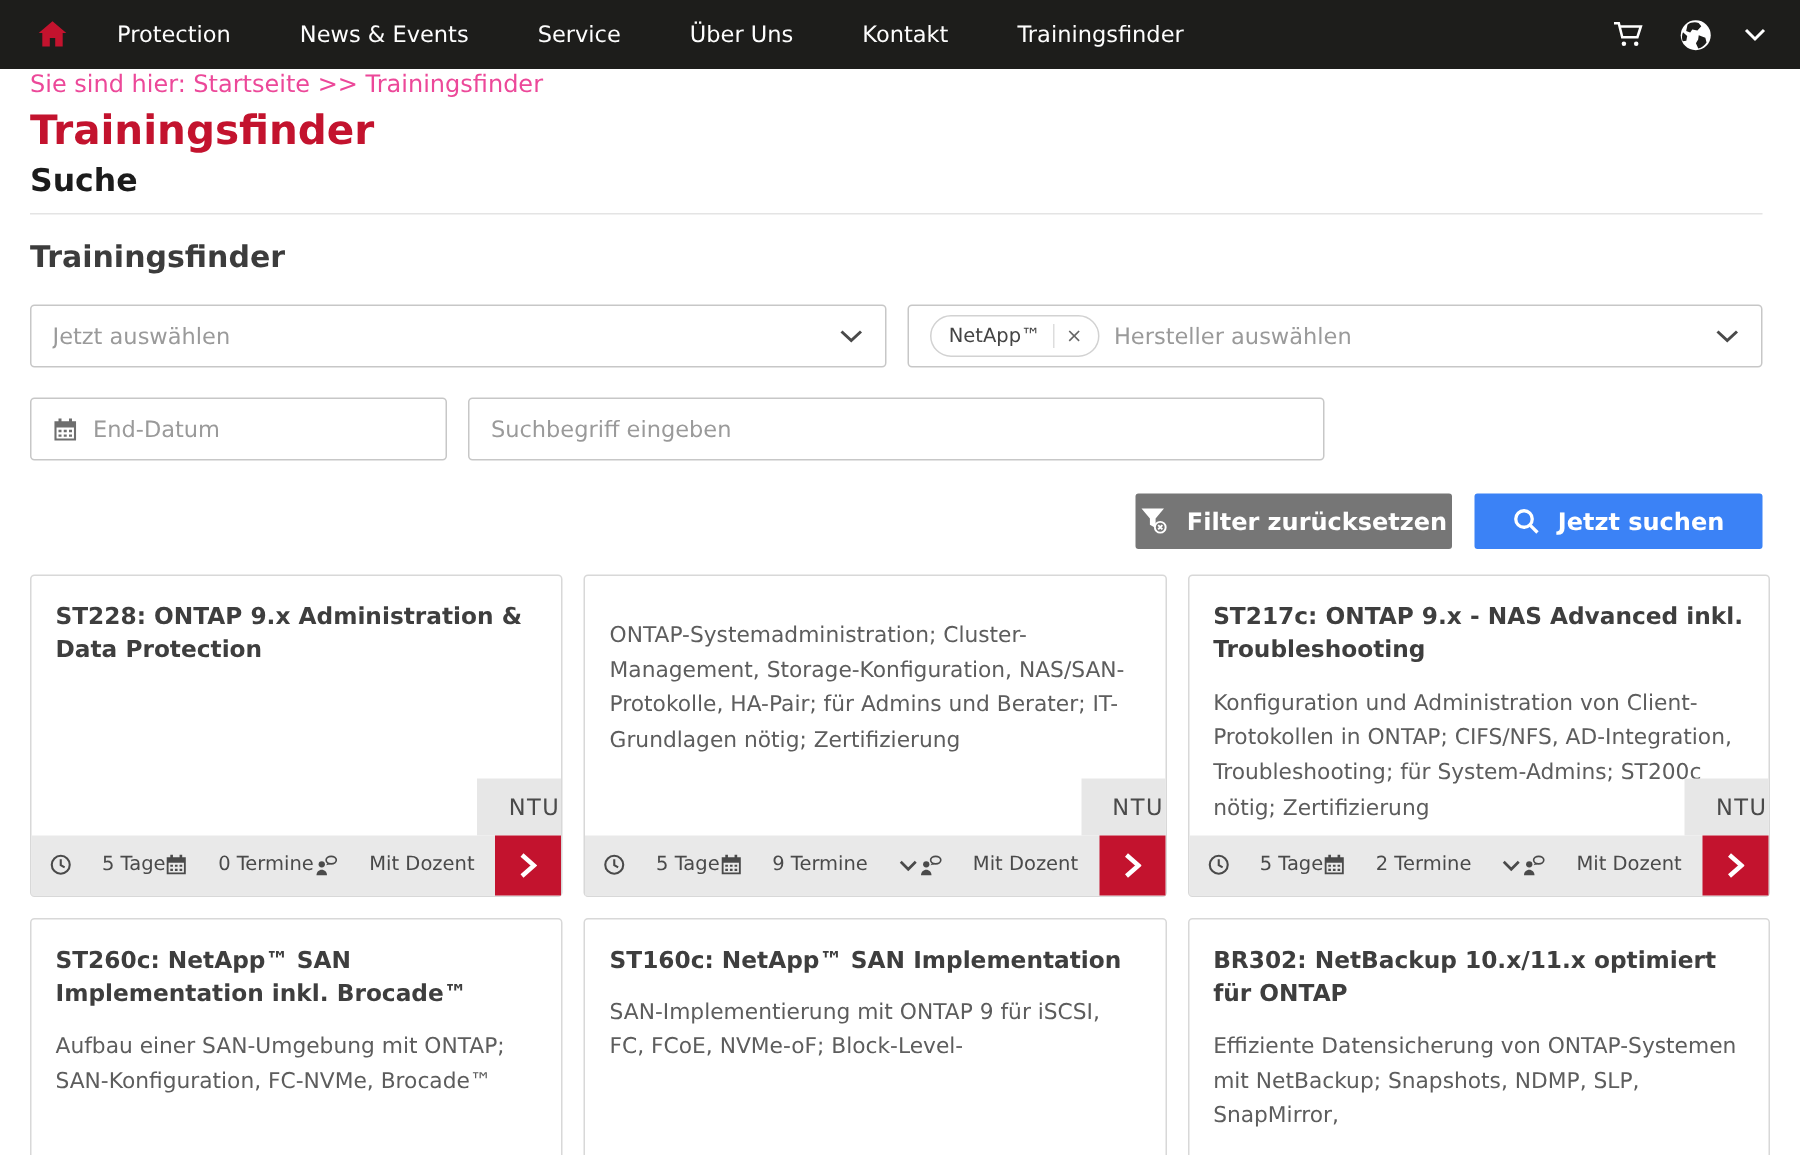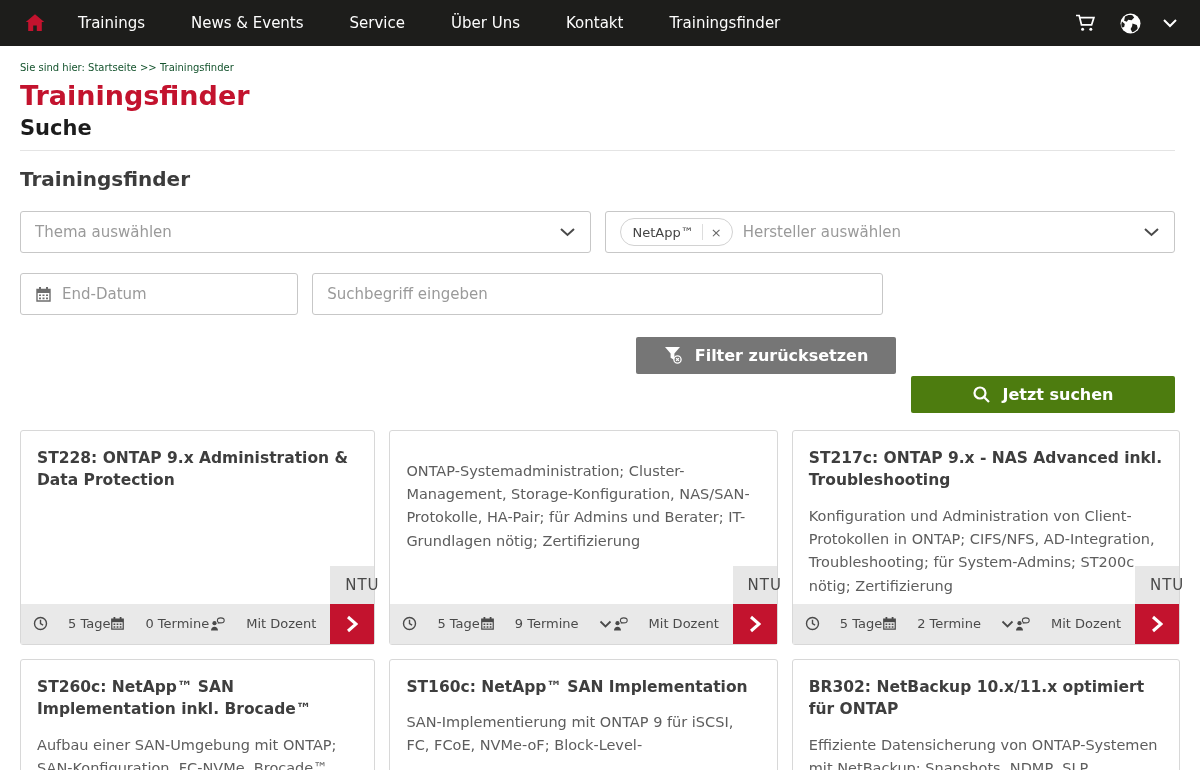--- a/index.html
+++ b/index.html
@@ -9,21 +9,21 @@
   
   .topnav { height:46px; background:#1d1d1b; display:flex; align-items:center; padding:0 22px; }
   .home-btn { width:26px; height:26px; display:flex; align-items:center; justify-content:center; cursor:pointer; }
   .nav-items { display:flex; align-items:center; margin-left:30px; gap:46px; }
   .nav-link { color:#fdfdfd; font-size:15px; cursor:pointer; white-space:nowrap; }
   .nav-right { margin-left:auto; display:flex; align-items:center; gap:20px; }
   .nav-icon { display:flex; align-items:center; cursor:pointer; }
 
   
   .content { padding:0 25px 0 20px; }
-  .breadcrumb { margin-top:16px; font-size:10px; color:#14532d; }
+  .breadcrumb { margin-top:0; font-size:16px; color:#ec4899; }
   .breadcrumb .bc-link { cursor:pointer; }
   .page-title { margin-top:7px; font-size:27px; font-weight:700; color:#c3132e; }
   .page-subtitle { margin-top:5px; font-size:21px; font-weight:700; color:#1c1c1c; }
   .rule { border:none; border-top:1px solid #e4e4e4; margin-top:10px; }
 
   
   .section-heading { margin-top:16px; font-size:20px; font-weight:700; color:#3c3c3c; }
   .form-grid { display:grid; grid-template-columns:repeat(4,1fr); gap:20px 14px; margin-top:20px; }
   .span2 { grid-column:span 2; }
   .field { position:relative; height:42px; border:1px solid #c7c7c7; border-radius:3px;
@@ -36,55 +36,55 @@
   .tag-pill { display:flex; align-items:center; border:1px solid #d2d2d2; border-radius:999px;
     height:28px; padding:0 10px 0 12px; gap:8px; background:#fff; flex:0 0 auto; }
   .tag-pill .tag-label { font-size:13px; color:#444; white-space:nowrap; }
   .tag-pill .tag-sep { width:1px; height:16px; background:#ddd; }
   .tag-pill .tag-close { font-size:13px; color:#666; cursor:pointer; line-height:1; }
 
   .actions { display:flex; justify-content:flex-end; gap:15px; margin-top:22px; }
   .btn { height:37px; display:flex; align-items:center; justify-content:center; gap:11px;
     border:none; border-radius:2px; color:#fff; font-size:16px; font-weight:700;
     font-family:inherit; cursor:pointer; }
-  .btn-gray { background:#767676; width:260px; }
-  .btn-red  { background:#4d7c0f; width:264px;margin-top:39px; }
+  .btn-gray { background:#767676; width:211px; }
+  .btn-red  { background:#3b82f6; width:192px; }
 
   
   .results-heading { margin-top:26px; font-size:20px; font-weight:700; color:#3c3c3c; }
   .cards-grid { display:grid; grid-template-columns:repeat(3,1fr); gap:14px; margin-top:17px; }
   .card { position:relative; border:1px solid #d8d8d8; border-radius:3px; background:#fff;
     min-height:214px; display:flex; flex-direction:column; }
   .card-body { padding:16px 16px 6px 16px; flex:1; }
   .card-title { font-size:15.5px; font-weight:700; color:#3e3e3e; line-height:1.45; }
   .card-desc { margin-top:13px; font-size:14.5px; color:#5d5d5d; line-height:1.6; }
   .card-footer { position:relative; height:40px; background:#e9e9e9; display:flex;
     align-items:center; padding:0 58px 0 12px; justify-content:space-between; }
   .meta { display:flex; align-items:center; gap:20px; font-size:13px; color:#4a4a4a; white-space:nowrap; }
   .meta .chev { display:flex; align-items:center; cursor:pointer; }
   .card-arrow { position:absolute; right:0; bottom:0; width:44px; height:40px; background:#c3132e;
     display:flex; align-items:center; justify-content:center; cursor:pointer; }
-  .ntu-badge { position:absolute; right:0; bottom:40px; width:44px; height:38px; background:#e7e7e7;
+  .ntu-badge { position:absolute; right:0; bottom:40px; width:56px; height:38px; background:#e7e7e7;
     display:flex; align-items:center; justify-content:center; font-size:15px; color:#4a4a4a;
     letter-spacing:1px;padding-left:20px; }
   svg { display:block; }
 </style>
 </head>
 <body>
 
 <nav class="topnav">
   <div class="home-btn">
     <span>
       <svg width="24" height="24" viewBox="0 0 24 24">
           <path fill="#c3132e" d="M12 3.2 2.8 11h2.4v9h5v-5.6h3.6V20h5v-9h2.4z"></path>
         </svg>
     </span>
   </div>
   <div class="nav-items">
-    <span class="nav-link">Trainings</span>
+    <span class="nav-link">Protection</span>
     <span class="nav-link">News &amp; Events</span>
     <span class="nav-link">Service</span>
     <span class="nav-link">Über Uns</span>
     <span class="nav-link">Kontakt</span>
     <span class="nav-link">Trainingsfinder</span>
   </div>
   <div class="nav-right">
     <span class="nav-icon">
       <svg width="26" height="24" viewBox="0 0 26 24" fill="none" stroke="#fff" stroke-width="1.7">
         <path d="M3 4.5h3.2l2.3 9.3h10.1l2.3-7.2H7.2"></path>
@@ -117,21 +117,21 @@
     <span>Trainingsfinder</span>
   </div>
   <h1 class="page-title">Trainingsfinder</h1>
   <h2 class="page-subtitle">Suche</h2>
   <hr class="rule">
 
   <h3 class="section-heading">Trainingsfinder</h3>
 
   <div class="form-grid">
     <div class="field span2">
-      <span class="placeholder-text">Thema auswählen</span>
+      <span class="placeholder-text">Jetzt auswählen</span>
       <span class="select-chevron">
         <svg width="17" height="10" viewBox="0 0 17 10" fill="none" stroke="#4a4a4a" stroke-width="2">
             <path d="M2 2l6.5 6L15 2"></path>
           </svg>
       </span>
     </div>
 
     <div class="field span2">
       <span class="tag-pill">
         <span class="tag-label">NetApp™</span>

